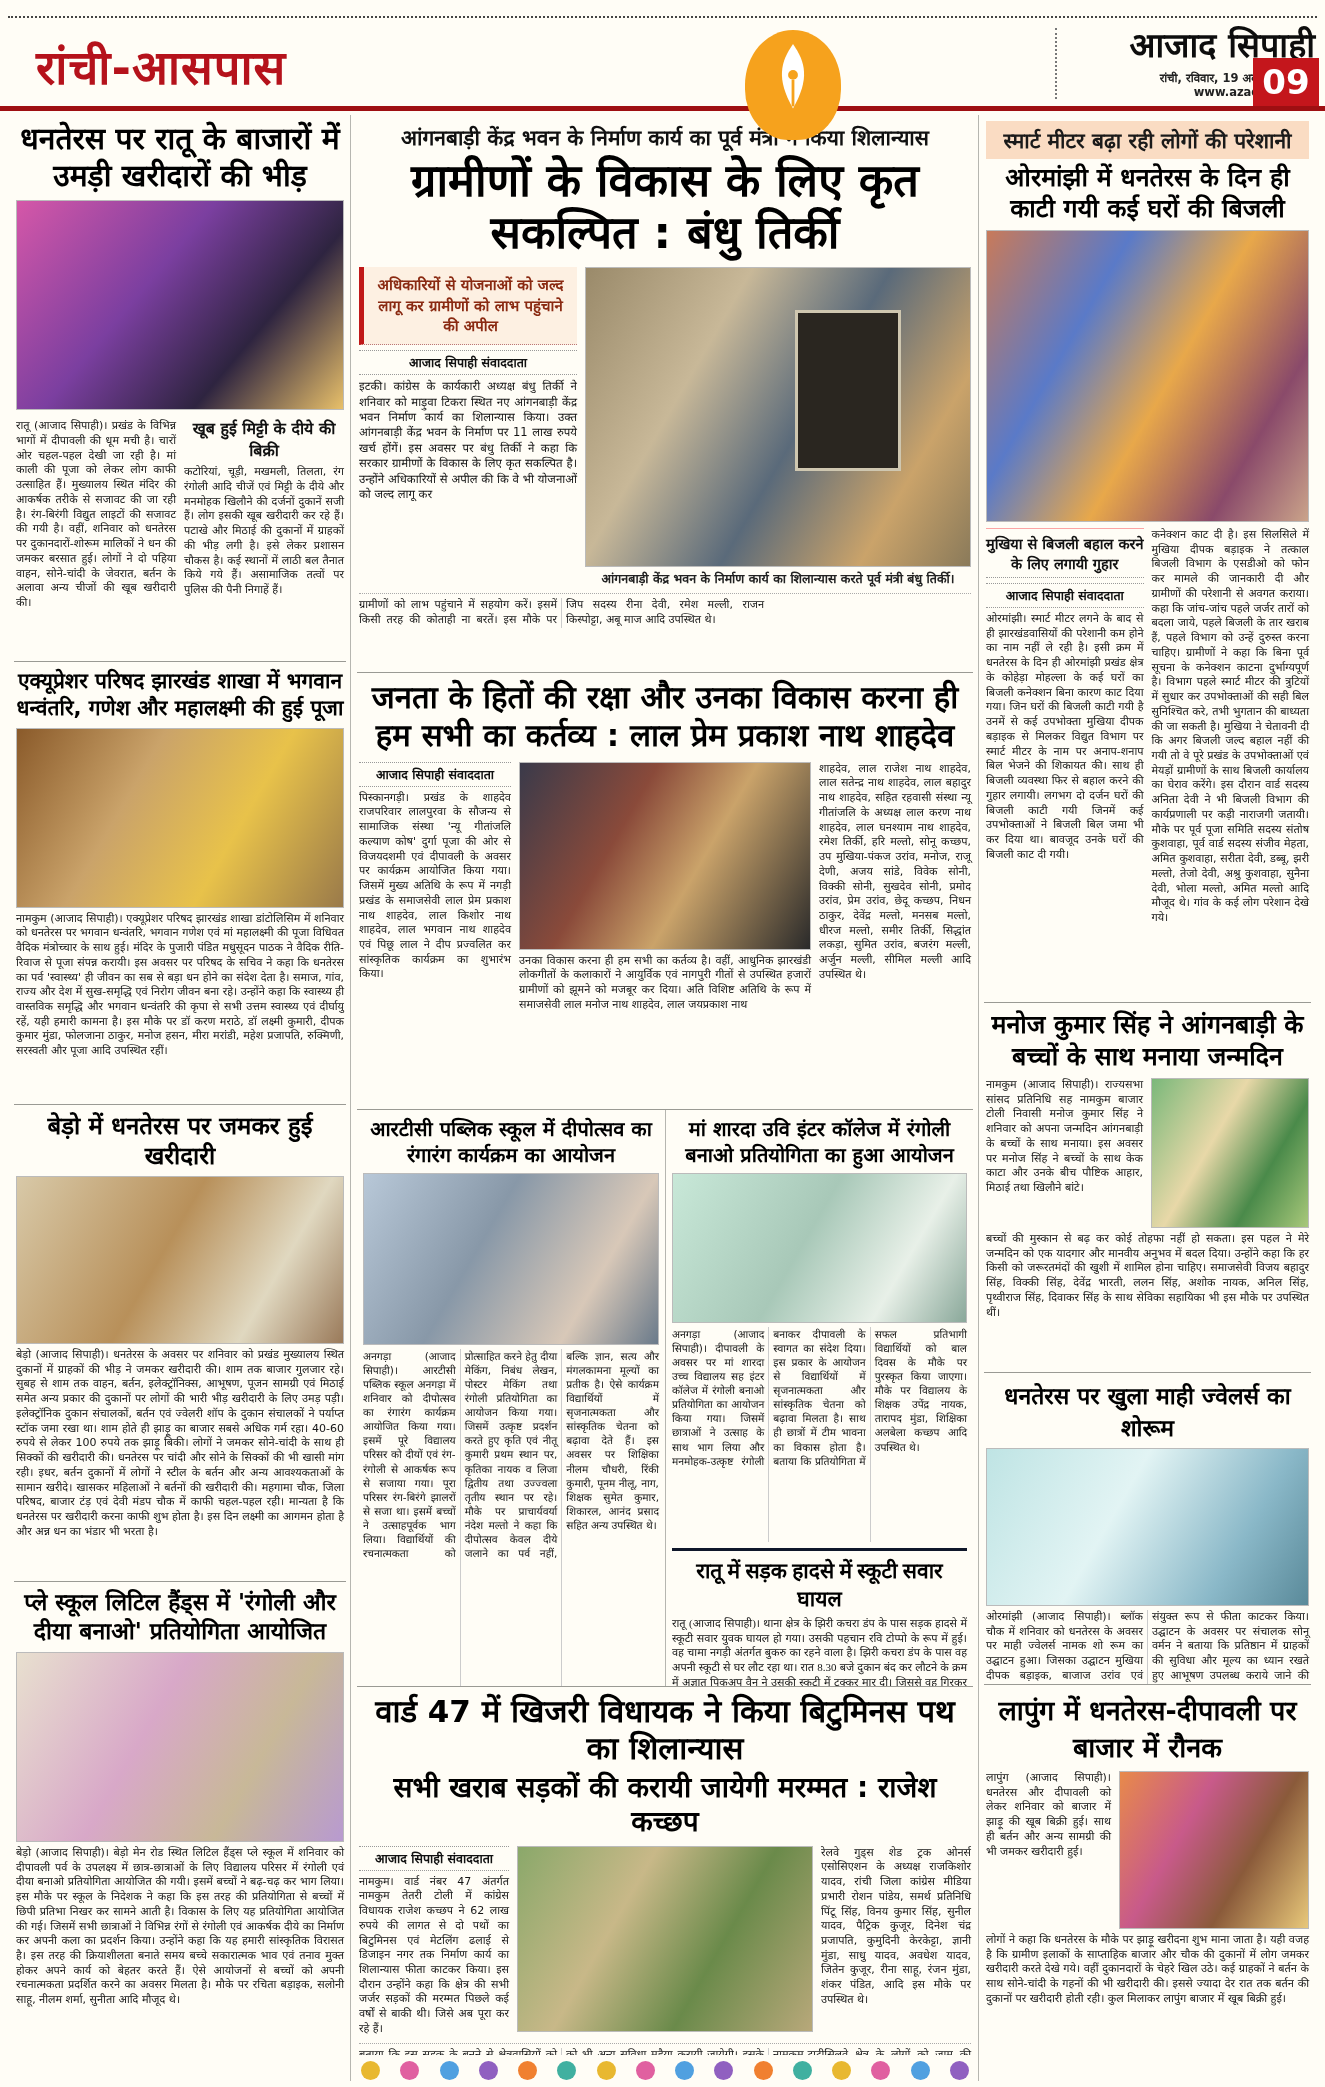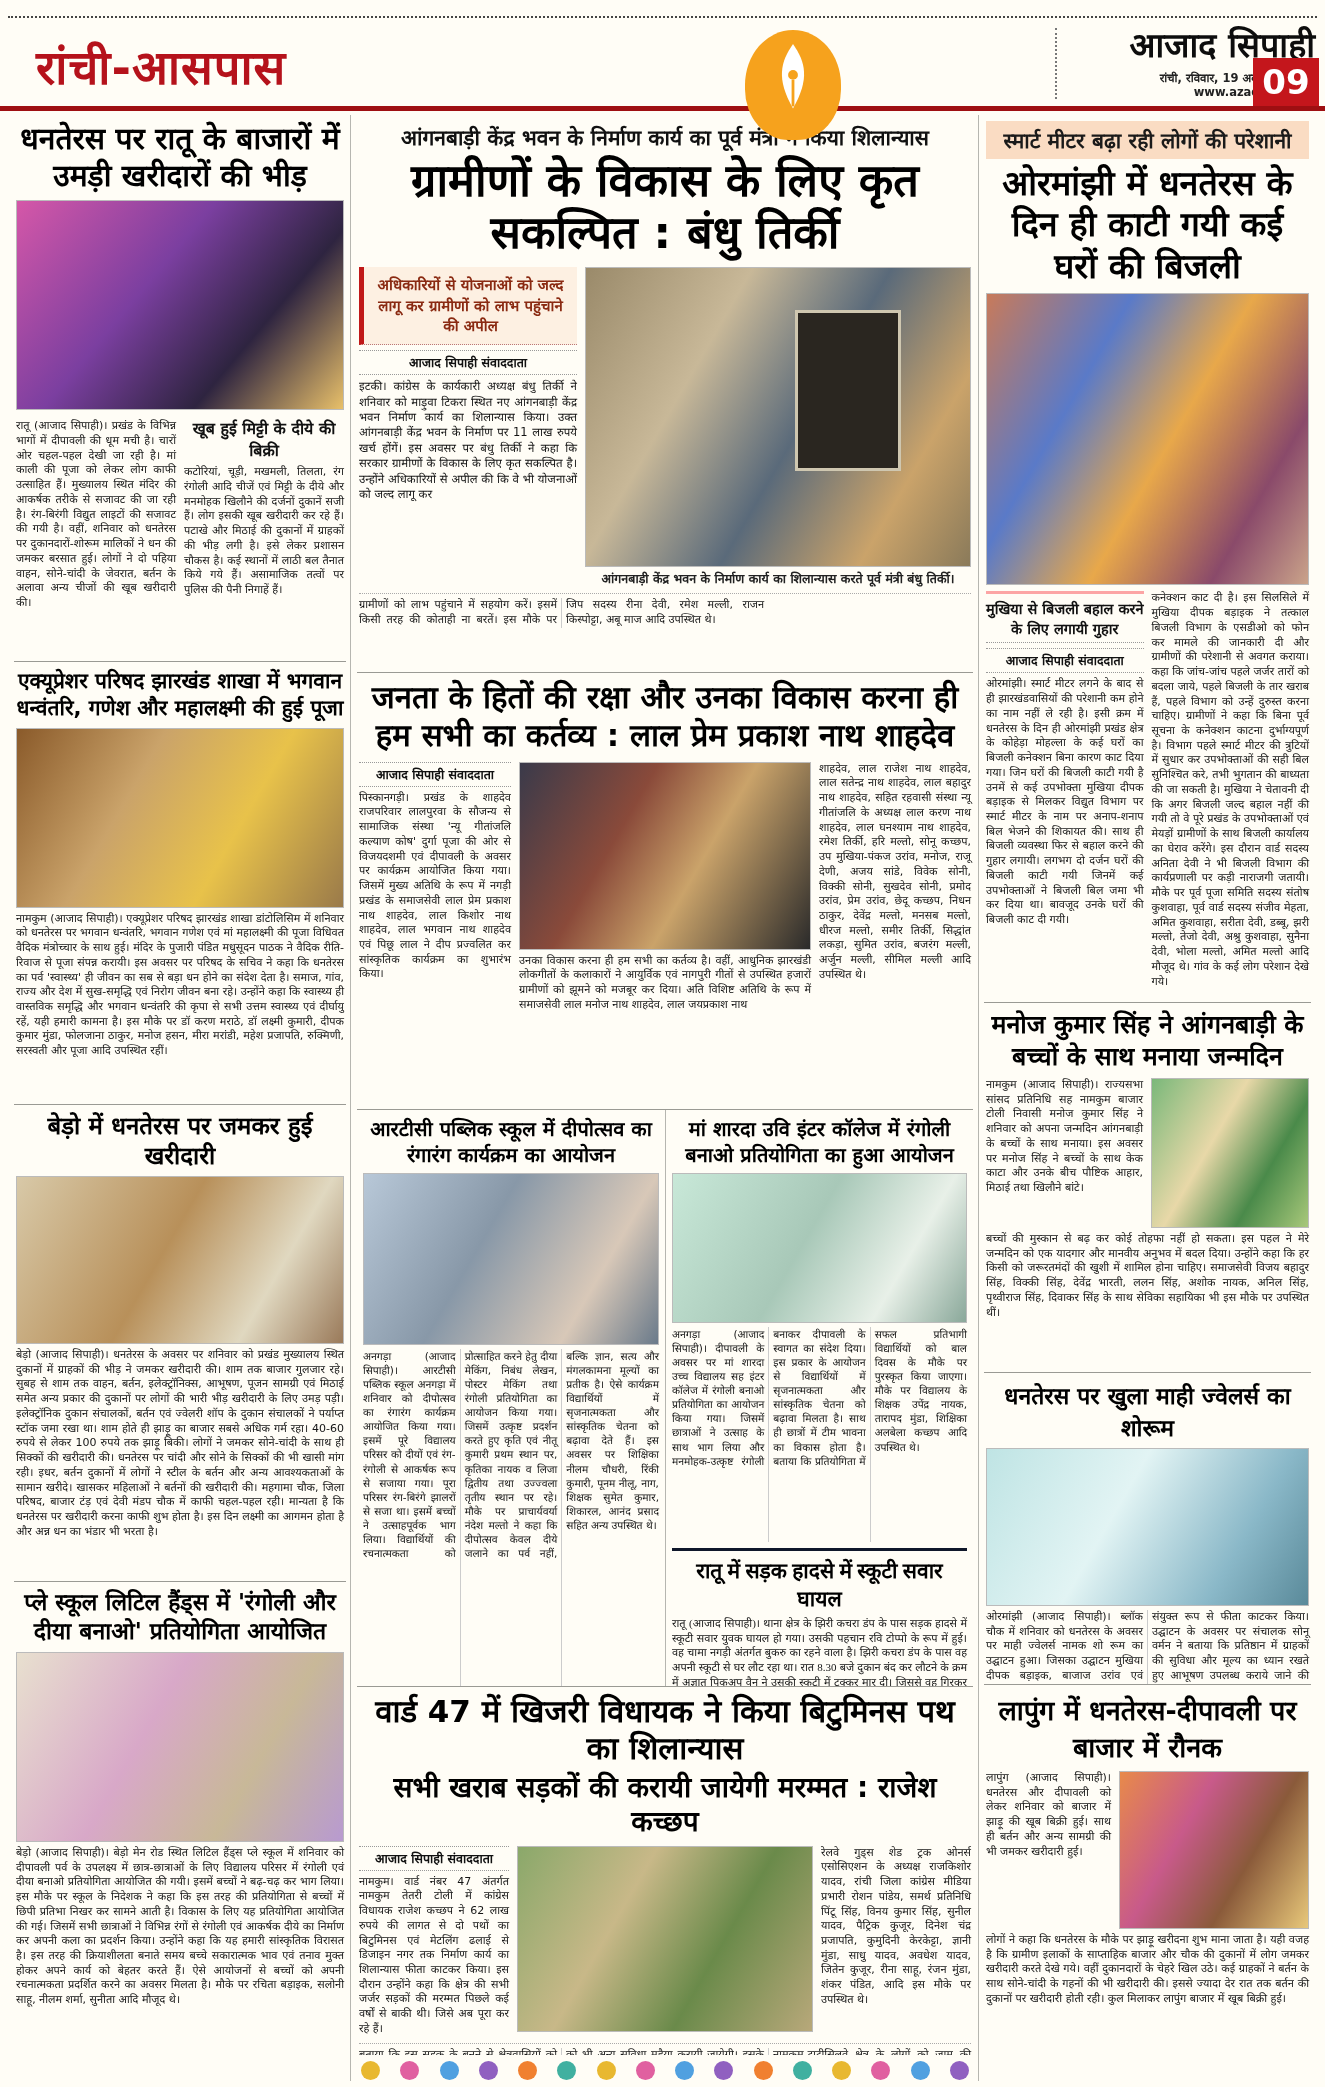--- a/index.html
+++ b/index.html
@@ -30,31 +30,31 @@
   .h-a3 { font-size:24px; line-height:1.25; }
   .h-a4 { font-size:23px; line-height:1.28; }
   .kicker-main { font-size:21px; font-weight:bold; text-align:center; padding:2px 0 4px 0; color:#111; }
   .h-main { font-size:45px; line-height:1.16; }
   .h-c2 { font-size:31px; line-height:1.22; }
   .h-sm { font-size:20px; line-height:1.3; }
   .h-acc { font-size:21px; }
   .h-w1 { font-size:31px; line-height:1.2; }
   .h-w2 { font-size:28px; line-height:1.2; margin-top:4px; }
   .kicker-r1 { font-size:21px; font-weight:bold; text-align:center; background:#fadcc3; color:#1a1a1a; padding:5px 2px; margin-bottom:4px; }
-  .h-r1 { font-size:34px; line-height:1.22; }
+  .h-r1 { font-size:25px; line-height:1.22; }
   .h-r2 { font-size:25px; line-height:1.26; }
   .h-r3 { font-size:23px; }
   .h-r4 { font-size:27px; }
   
   .body { font-size:11px; line-height:1.34; text-align:justify; color:#141414; margin-top:4px; }
   .byline { font-weight:bold; text-align:center; font-size:12.5px; padding:3px 0; border-top:1px dotted #999; border-bottom:1px dotted #999; margin:5px 0 3px 0; }
   .subhead { font-size:16px; font-weight:bold; text-align:center; margin:2px 0 3px 0; }
   .caption { font-size:12.5px; font-weight:bold; color:#222; text-align:center; padding:3px 2px 0 2px; }
   .quote-box { border-left:5px solid #c01818; background:#fdf0e2; color:#8a2a12; font-size:15px; font-weight:bold; line-height:1.35; padding:8px 8px; text-align:center; border-bottom:1px dotted #b77; }
-  .subkicker { font-size:14.5px; font-weight:bold; text-align:center; border-top:3px solid #fca5a5; border-bottom:1px dotted #999; padding:4px 0; }
+  .subkicker { font-size:14.5px; font-weight:bold; text-align:center; border-top:1px solid #fca5a5; border-bottom:1px dotted #999; padding:4px 0; }
   
   .photo { width:100%; border:1px solid #bbb; }
   .p-ratu { height:210px; background:linear-gradient(130deg,#d557a8 0%,#7b3fa0 40%,#2e2440 70%,#e8c06a 100%); }
   .p-puja { height:180px; background:linear-gradient(120deg,#8a5a2a 0%,#caa36a 35%,#e8c24a 65%,#9a7a4a 100%); }
   .p-bero { height:168px; background:linear-gradient(120deg,#d8c9a8 0%,#b8905a 45%,#e0d8c0 75%,#9a7a5a 100%); }
   .p-hands { height:190px; background:linear-gradient(120deg,#e8e0cf 0%,#d8a8c8 40%,#c8b898 70%,#b89ad0 100%); }
   .p-main { height:300px; background:linear-gradient(120deg,#9a8a6a 0%,#c8b898 30%,#5a6a7a 55%,#caa36a 80%,#8a7a5a 100%); position:relative; }
   .p-main::after { content:""; position:absolute; right:18%; top:14%; width:26%; height:52%; background:#2a2620; border:3px solid #cfc7b0; }
   .p-stage { height:188px; background:linear-gradient(120deg,#3a3a4a 0%,#8a4a3a 35%,#caa36a 60%,#2a2a2a 100%); }
   .p-rtc { height:172px; background:linear-gradient(120deg,#b8c8d8 0%,#8898a8 40%,#d8c8b8 75%,#6a7a8a 100%); }

